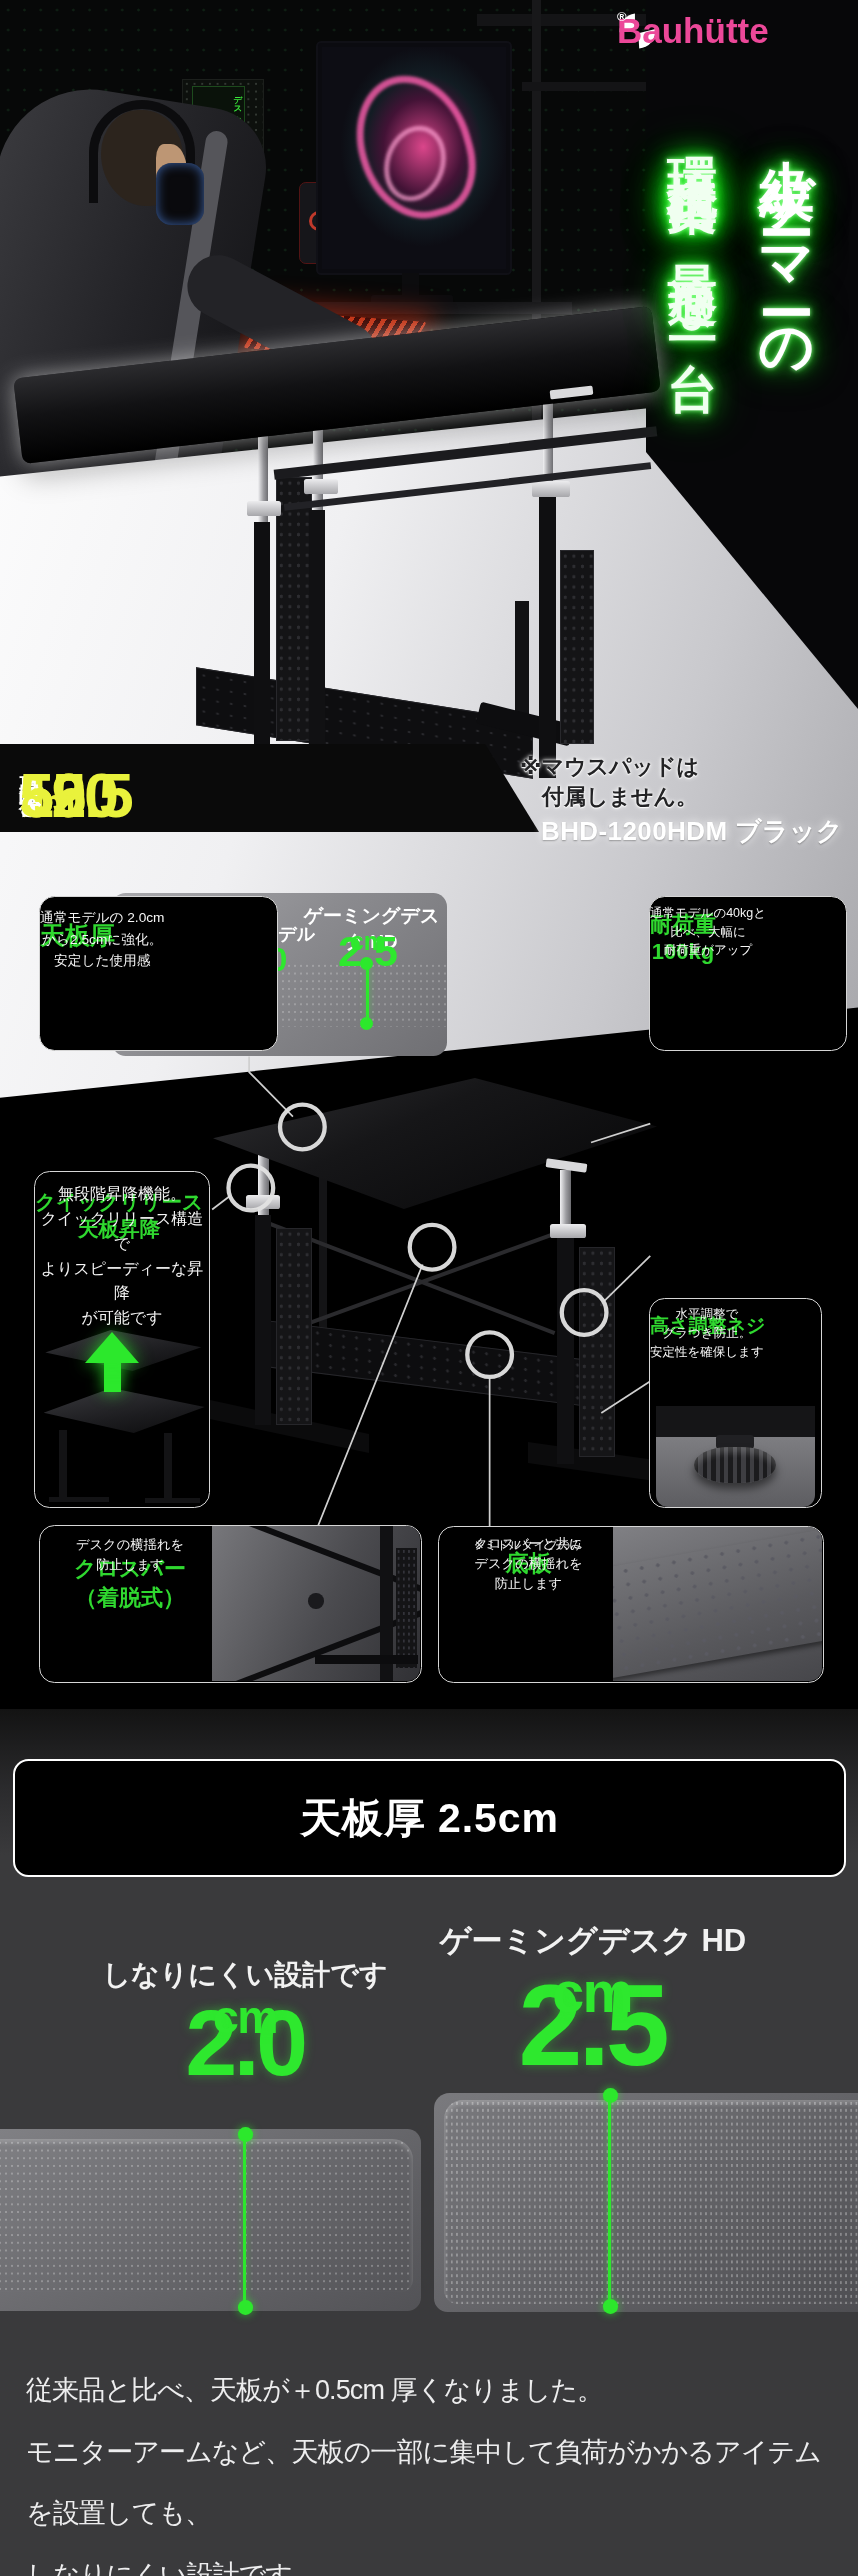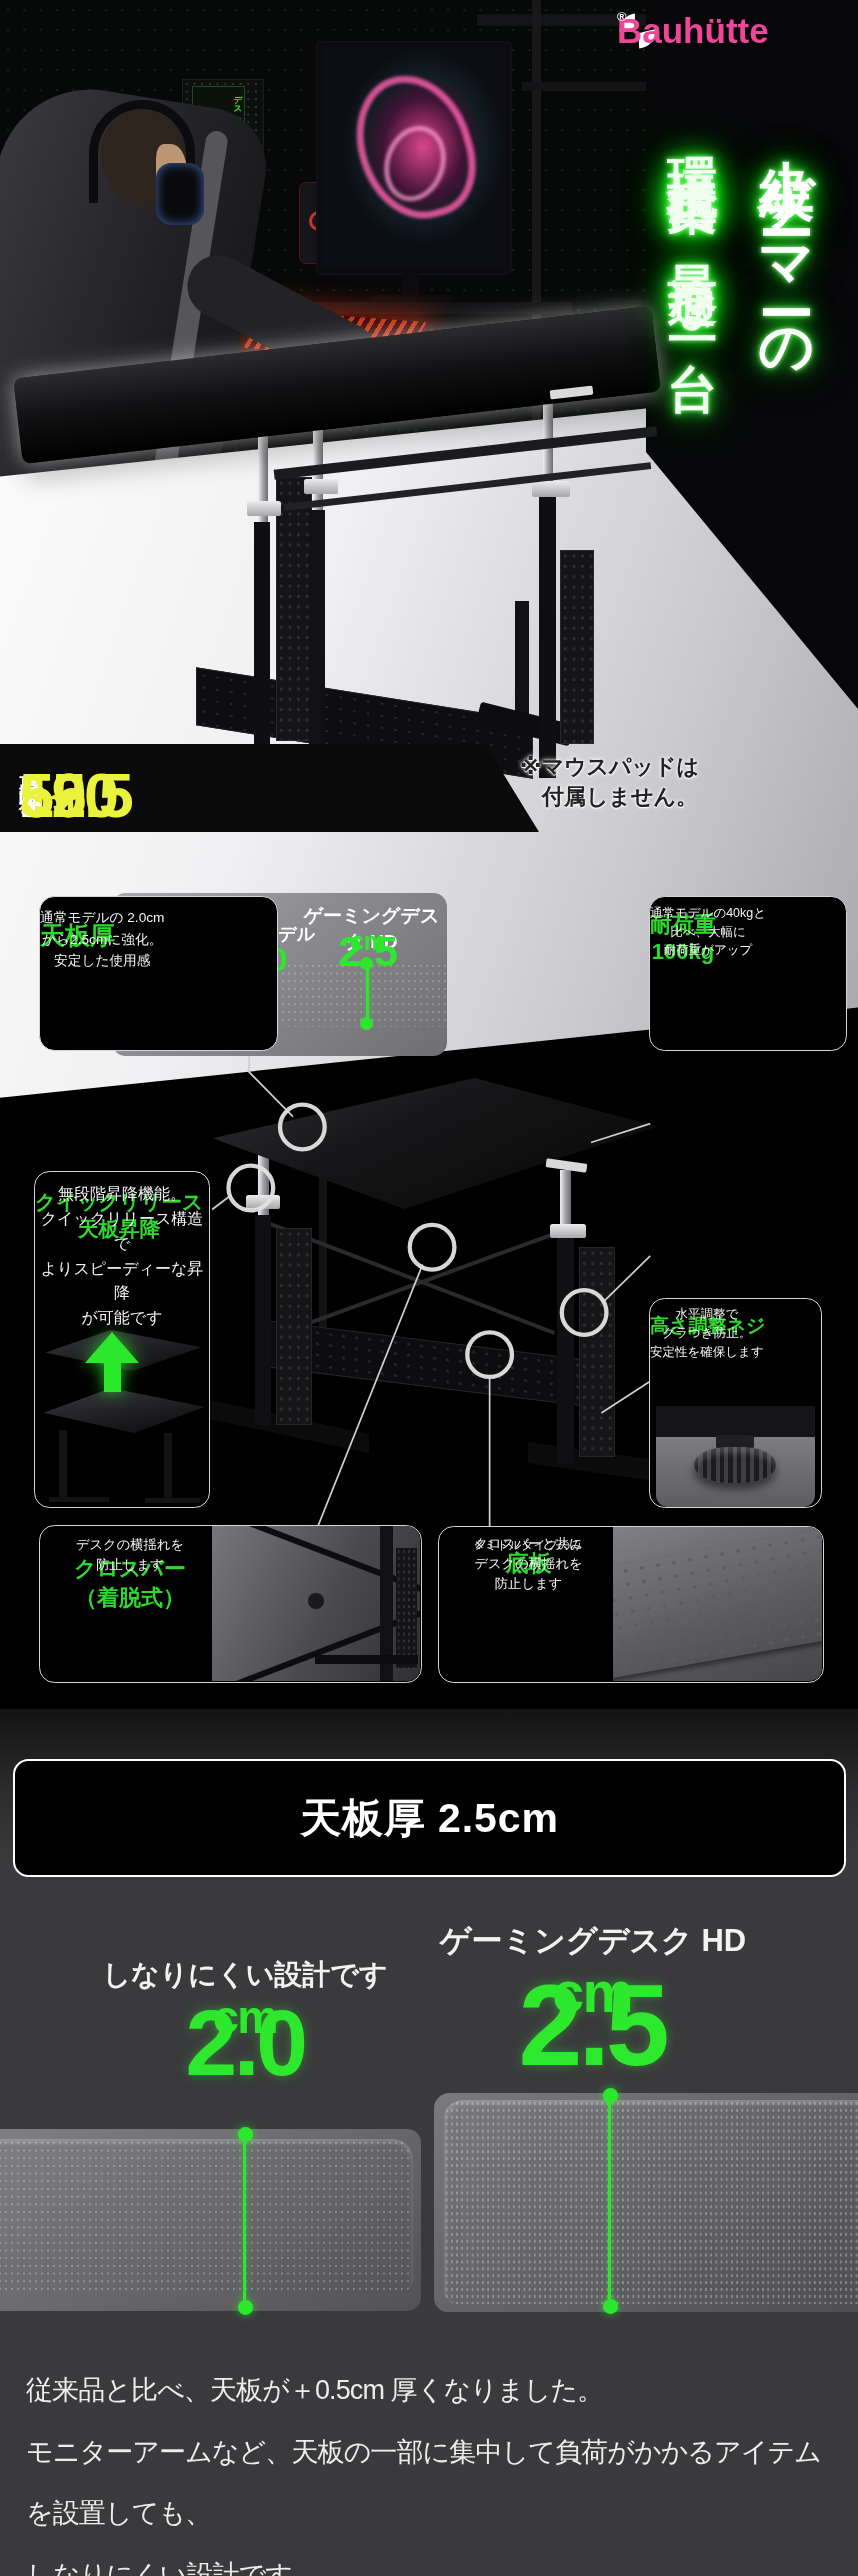--- a/index.html
+++ b/index.html
@@ -388,20 +388,21 @@
     <span class="x">×</span>
     <span class="stack">奥行</span>
     <span class="num">55</span>
     <span class="x">×</span>
     <span class="stack">高さ</span>
     <span class="num">59.5</span>
     <span class="unit">cm</span>
   </div>
   <div class="mousepad-note pre">※マウスパッドは
 　付属しません。</div>
+  <div class="model-name">BHD-1200HDM ブラック</div>
 
   <div class="inset">
     <div class="slab slabL"></div>
     <div class="slab slabR"></div>
     <div class="lab labL">通常モデル</div>
     <div class="val valL">
       <span>2.0</span>
       <span class="u">cm</span>
     </div>
     <div class="lab labR">ゲーミングデスク HD</div>

